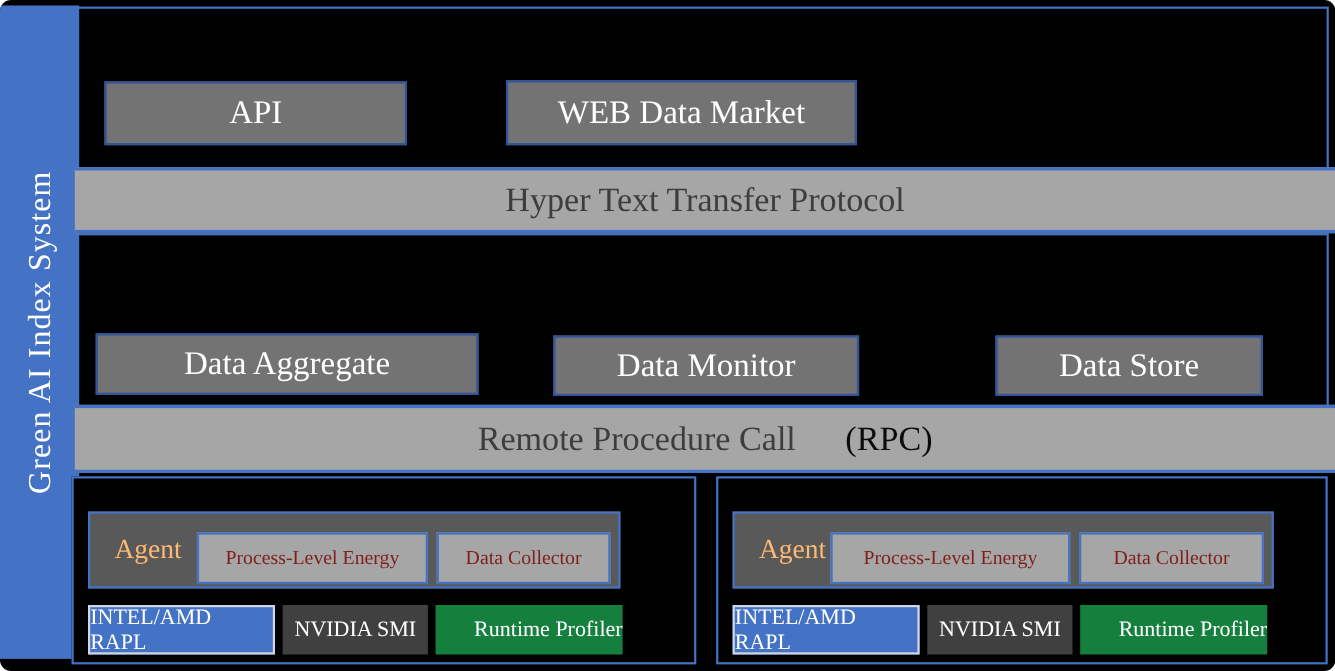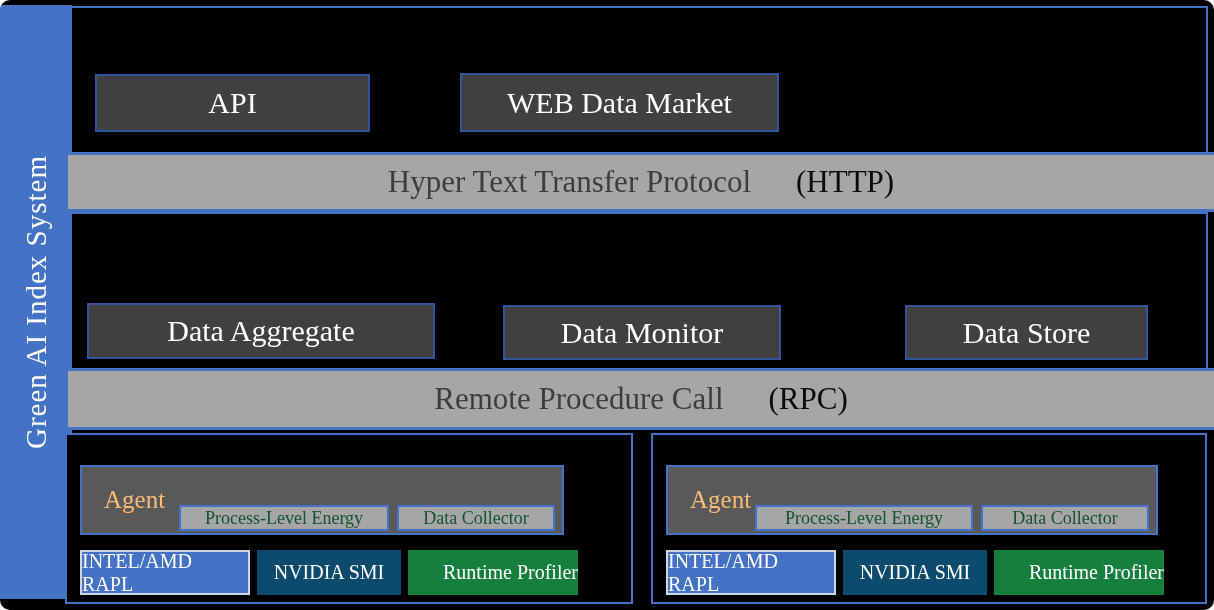--- a/index.html
+++ b/index.html
@@ -43,21 +43,21 @@
     box-sizing:border-box;
     display:flex;align-items:center;justify-content:center;
     font-size:31px;color:#3d3d3d;gap:45px;
   }
   .bar.http{top:152px;}
   .bar.rpc{top:368px;height:62px;}
   .bar .abbrev{color:#0b0b0b;}
   
   .bluebtn{
     position:absolute;
-    background:#404040;
+    background:#737373;
     border:2px solid #31559c;
     box-sizing:border-box;
     color:#ffffff;
     display:flex;align-items:center;justify-content:center;
     font-size:30px;
     font-family:Liberation Serif, serif;
   }
   .btn-api{left:95px;top:74px;width:275px;height:58px;}
   .btn-web{left:460px;top:73px;width:319px;height:59px;}
   .btn-agg{left:87px;top:303px;width:348px;height:56px;}
@@ -82,66 +82,65 @@
   .agent-panel.right .agent-box{width:492px;}
   .agent-title{
     position:absolute;left:22px;top:50%;transform:translateY(-50%);
     color:#fdba74;font-size:25px;
   }
   .modules{
     position:absolute;right:7px;bottom:2px;
     display:flex;gap:8px;
   }
   .module{
-    height:26px;
+    height:47px;
     background:#A6A6A6;
     border:2px solid #4472C4;
     box-sizing:border-box;
-    color:#14532d;
+    color:#7f1d1d;
     display:flex;align-items:center;justify-content:center;
     font-size:18px;
   }
   .module.energy{width:210px;}
   .module.collector{width:158px;}
   .agent-panel.right .module.energy{width:218px;}
   .agent-panel.right .module.collector{width:168px;}
   .tools{
     position:absolute;left:13px;top:115px;
     display:flex;gap:7px;align-items:center;
   }
   .tool{
     height:45px;
     box-sizing:border-box;
     color:#ffffff;
     display:flex;align-items:center;justify-content:center;
     font-size:20px;
   }
   .tool.rapl{width:170px;background:#4472C4;border:2px solid #cfd6e4;}
-  .tool.smi{width:144px;background:#0c4a6e;}
+  .tool.smi{width:132px;background:#404040;}
   .tool.profiler{width:170px;background:#15803d;padding-left:35px;}
 </style>
 </head>
 <body>
 
 <div class="canvas">
 
   <div class="section top"></div>
 
   <div class="section mid"></div>
 
   <div class="sidebar">
     <span class="vtext">Green AI Index System</span>
   </div>
 
   <div class="bluebtn btn-api">API</div>
   <div class="bluebtn btn-web">WEB Data Market</div>
 
   <div class="bar http">
     <span>Hyper Text Transfer Protocol </span>
-      <span class="abbrev">(HTTP)</span>
   </div>
 
   <div class="bluebtn btn-agg">Data Aggregate</div>
   <div class="bluebtn btn-mon">Data Monitor</div>
   <div class="bluebtn btn-store">Data Store</div>
 
   <div class="bar rpc">
     <span>Remote Procedure Call </span>
       <span class="abbrev">(RPC)</span>
   </div>

